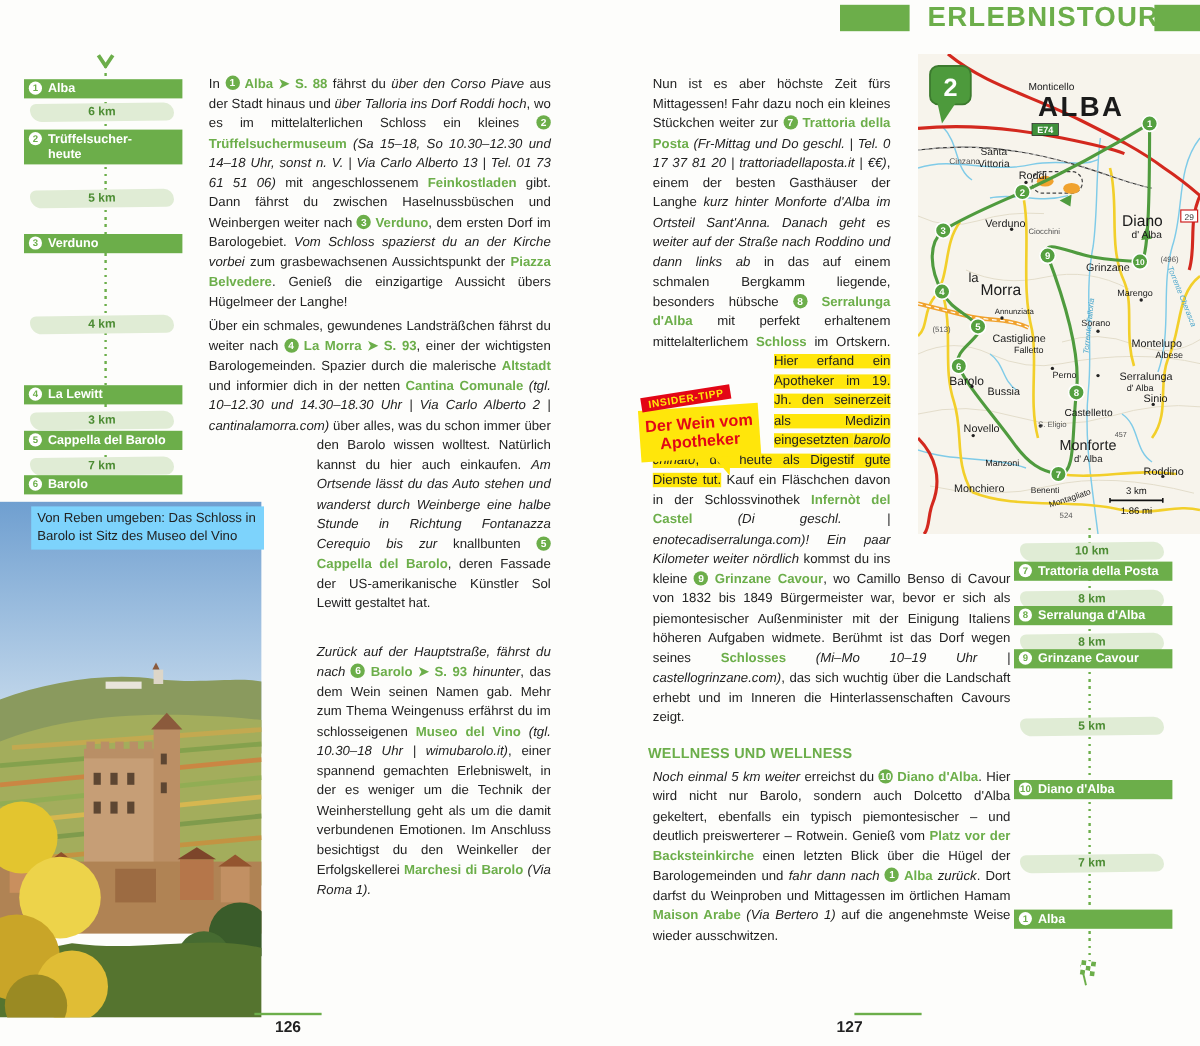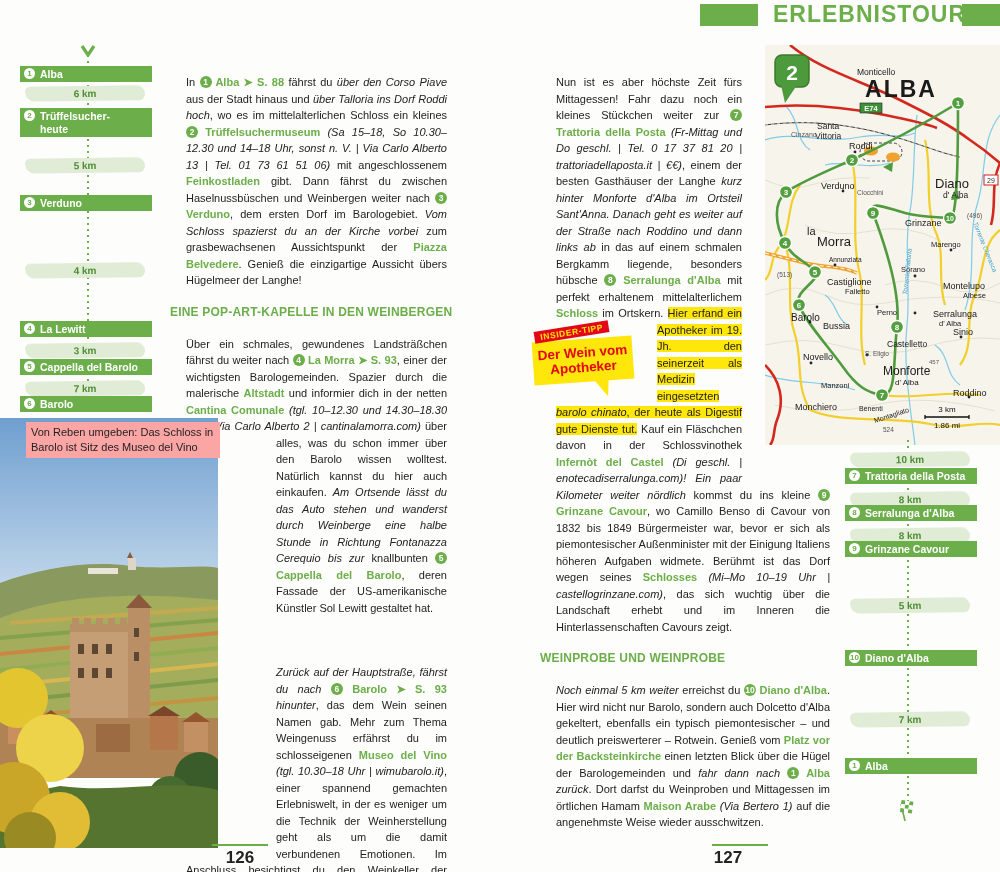--- a/index.html
+++ b/index.html
@@ -21,21 +21,21 @@
   .chip{position:absolute;left:0;width:132px;background:var(--green);color:#fff;
     display:flex;align-items:flex-start;gap:5px;padding:1px 4px;min-height:15px;}
   .chip-label{font-weight:bold;font-size:10.5px;line-height:13px;white-space:pre-line;padding-top:1px;}
   .chip-num{flex:0 0 auto;margin-top:1px;width:11px;height:11px;border-radius:50%;background:#fff;
     color:var(--green);font-size:8px;font-weight:bold;text-align:center;line-height:11px;}
   .dist{position:absolute;width:120px;height:15px;background:var(--wash);
     border-radius:8px 14px 10px 16px;display:flex;align-items:center;justify-content:center;
     color:var(--green-dk);font-weight:bold;font-size:10px;transform:rotate(-.7deg);}
   
   .col{position:absolute;font-size:11px;line-height:16.5px;text-align:justify;}
-  .col p{margin:16px;}
+  .col p{margin:4px;}
   .col h3{color:var(--green);font-size:12px;line-height:15px;margin:14px 0 4px 0;letter-spacing:.2px;}
   .r-i{font-style:italic;}
   .r-g{color:var(--green);font-weight:bold;}
   .r-hl{background:var(--hl);}
   .r-hil{background:var(--hl);font-style:italic;}
   .num{display:inline-block;background:var(--green);color:#fff;border-radius:7px;
     min-width:12px;height:12px;line-height:12px;font-size:8.5px;text-align:center;
     font-weight:bold;vertical-align:1px;padding:0 1px;}
   .r-photofloat{float:left;width:90px;height:420px;}
   .r-mapfloat{float:right;width:104px;height:414px;}
@@ -45,25 +45,25 @@
   .tip-ribbon{position:absolute;left:534px;top:326px;background:var(--red);color:var(--hl);
     font-weight:bold;font-size:8.5px;letter-spacing:.6px;padding:1px 6px;transform:rotate(-9deg);z-index:6;}
   .tip-bubble{position:absolute;left:533px;top:339px;width:100px;background:var(--hl);
     color:var(--red);font-weight:bold;font-size:13.5px;line-height:15px;text-align:center;
     padding:6px 4px 7px 4px;transform:rotate(-4deg);white-space:pre-line;z-index:5;}
   .tip-tail{position:absolute;left:597px;top:379px;width:0;height:0;z-index:4;
     border-left:9px solid transparent;border-right:5px solid transparent;
     border-top:18px solid var(--hl);transform:rotate(-14deg);}
   
   .photo{position:absolute;left:0;top:418px;width:218px;height:430px;}
-  .caption{position:absolute;left:26px;top:422px;width:194px;background:#fca5a5;
+  .caption{position:absolute;left:26px;top:422px;width:194px;background:#7dd3fc;
     font-size:11px;line-height:15px;padding:3px 5px;z-index:3;}
   
   .pg-rule{position:absolute;width:56px;height:2px;background:var(--green);top:844px;}
-  .pg-num{position:absolute;top:848px;width:56px;text-align:center;font-weight:bold;font-size:17px;}
+  .pg-num{position:absolute;top:848px;width:56px;text-align:center;font-weight:bold;font-size:13px;}
   
   .map{position:absolute;left:765px;top:45px;width:235px;height:400px;}
   svg text{font-family:"Liberation Sans",sans-serif;}
 </style>
 </head>
 <body>
 
 <div id="page">
 
   <div class="hdr-bar" style="left:700px;top:4px;width:58px;"></div>
@@ -102,21 +102,20 @@
     </div>
     <div class="dist" style="left:5px;top:336px;">7 km</div>
     <div class="chip" style="top:351px;">
       <span class="chip-num">6</span>
       <span class="chip-label">Barolo</span>
     </div>
   </div>
 
   <div class="col" style="left:170px;top:58px;width:293px;">
     <p><span>In </span><span class="num">1</span><span class="r-g"> Alba ➤ S. 88</span><span> fährst du </span><span class="r-i">über den Corso Piave</span><span> aus der Stadt hinaus und </span><span class="r-i">über Talloria ins Dorf Roddi hoch</span><span>, wo es im mittelalterlichen Schloss ein kleines </span><span class="num">2</span><span class="r-g"> Trüffelsuchermuseum </span><span class="r-i">(Sa 15–18, So 10.30–12.30 und 14–18 Uhr, sonst n. V. | Via Carlo Alberto 13 | Tel. 01 73 61 51 06)</span><span> mit angeschlossenem </span><span class="r-g">Feinkostladen</span><span> gibt. Dann fährst du zwischen Haselnussbüschen und Weinbergen weiter nach </span><span class="num">3</span><span class="r-g"> Verduno</span><span>, dem ersten Dorf im Barologebiet. </span><span class="r-i">Vom Schloss spazierst du an der Kirche vorbei</span><span> zum grasbewachsenen Aussichtspunkt der </span><span class="r-g">Piazza Belvedere</span><span>. Genieß die einzigartige Aussicht übers Hügelmeer der Langhe!</span></p>
-    <h3>EINE POP-ART-KAPELLE IN DEN WEINBERGEN</h3>
     <p><span>Über ein schmales, gewundenes Landsträßchen fährst du weiter nach </span><span class="num">4</span><span class="r-g"> La Morra ➤ S. 93</span><span>, einer der wichtigsten Barologemeinden. Spazier durch die malerische </span><span class="r-g">Altstadt</span><span> und informier dich in der netten </span><span class="r-g">Cantina Comunale </span><span class="r-i">(tgl. 10–12.30 und 14.30–18.30 Uhr | Via Carlo Alberto 2 | cantinalamorra.com)</span><span> über alles, was du schon </span><span class="r-photofloat"></span><span>immer über den Barolo wissen wolltest. Natürlich kannst du hier auch einkaufen. </span><span class="r-i">Am Ortsende lässt du das Auto stehen und wanderst durch Weinberge eine halbe Stunde in Richtung Fontanazza Cerequio bis zur</span><span> knallbunten </span><span class="num">5</span><span class="r-g"> Cappella del Barolo</span><span>, deren Fassade der US-amerikanische Künstler Sol Lewitt gestaltet hat.</span></p>
     <div class="para-gap"></div>
     <p><span class="r-i">Zurück auf der Hauptstraße, fährst du nach </span><span class="num">6</span><span class="r-g"> Barolo ➤ S. 93</span><span class="r-i"> hinunter</span><span>, das dem Wein seinen Namen gab. Mehr zum Thema Weingenuss erfährst du im schlosseigenen </span><span class="r-g">Museo del Vino </span><span class="r-i">(tgl. 10.30–18 Uhr | wimubarolo.it)</span><span>, einer spannend gemachten Erlebniswelt, in der es weniger um die Technik der Weinherstellung geht als um die damit verbundenen Emotionen. Im Anschluss besichtigst du den Weinkeller der Erfolgskellerei </span><span class="r-g">Marchesi di Barolo </span><span class="r-i">(Via Roma 1).</span></p>
   </div>
 
   <div class="photo">
     <svg viewBox="0 0 218 430" width="218" height="430">
       <defs>
         <linearGradient id="sky" x1="0" y1="0" x2="0" y2="1">
           <stop offset="0" stop-color="#6f9fd0"></stop>
@@ -184,21 +183,21 @@
         <circle cx="60" cy="404" r="30" fill="#e0bd35"></circle>
         <circle cx="30" cy="420" r="26" fill="#9a8a23"></circle>
       </g>
     </svg>
   </div>
   <div class="caption">Von Reben umgeben: Das Schloss in Barolo ist Sitz des Museo del Vino</div>
 
   <div class="col" style="left:540px;top:58px;width:306px;">
     <div class="r-mapfloat"></div>
     <p><span>Nun ist es aber höchste Zeit fürs Mittagessen! Fahr dazu noch ein kleines Stückchen weiter zur </span><span class="num">7</span><span class="r-g"> Trattoria della Posta </span><span class="r-i">(Fr-Mittag und Do geschl. | Tel. 0 17 37 81 20 | trattoriadellaposta.it | €€)</span><span>, einem der besten Gasthäuser der Langhe </span><span class="r-i">kurz hinter Monforte d'Alba im Ortsteil Sant'Anna. Danach geht es weiter auf der Straße nach Roddino und dann links ab</span><span> in das auf einem schmalen Bergkamm liegende, besonders hübsche </span><span class="num">8</span><span class="r-g"> Serralunga d'Alba</span><span> mit perfekt erhaltenem mittelalterlichem </span><span class="r-g">Schloss</span><span> im Ortskern. </span><span class="r-tipfloat"></span><span class="r-hl">Hier erfand ein Apotheker im 19. Jh. den seinerzeit als Medizin eingesetzten </span><span class="r-hil">barolo chinato</span><span class="r-hl">, der heute als Digestif gute Dienste tut.</span><span> Kauf ein Fläschchen davon in der Schlossvinothek </span><span class="r-g">Infernòt del Castel </span><span class="r-i">(Di geschl. | enotecadiserralunga.com)! </span><span class="r-i">Ein paar Kilometer weiter nördlich</span><span> kommst du ins kleine </span><span class="num">9</span><span class="r-g"> Grinzane Cavour</span><span>, wo Camillo Benso di Cavour von 1832 bis 1849 Bürgermeister war, bevor er sich als piemontesischer Außenminister mit der Einigung Italiens höheren Aufgaben widmete. Berühmt ist das Dorf wegen seines </span><span class="r-g">Schlosses </span><span class="r-i">(Mi–Mo 10–19 Uhr | castellogrinzane.com)</span><span>, das sich wuchtig über die Landschaft erhebt und im Inneren die Hinterlassenschaften Cavours zeigt.</span></p>
-    <h3>WEINPROBE UND WEINPROBE</h3>
+    <h3>WELLNESS UND WELLNESS</h3>
     <p><span class="r-i">Noch einmal 5 km weiter</span><span> erreichst du </span><span class="num">10</span><span class="r-g"> Diano d'Alba</span><span>. Hier wird nicht nur Barolo, sondern auch Dolcetto d'Alba gekeltert, ebenfalls ein typisch piemontesischer – und deutlich preiswerterer – Rotwein. Genieß vom </span><span class="r-g">Platz vor der Backsteinkirche</span><span> einen letzten Blick über die Hügel der Barologemeinden und </span><span class="r-i">fahr dann nach </span><span class="num">1</span><span class="r-g"> Alba </span><span class="r-i">zurück</span><span>. Dort darfst du Weinproben und Mittagessen im örtlichen Hamam </span><span class="r-g">Maison Arabe </span><span class="r-i">(Via Bertero 1)</span><span> auf die angenehmste Weise wieder ausschwitzen.</span></p>
   </div>
 
   <div class="tip-tail"></div>
   <div class="tip-ribbon">INSIDER-TIPP</div>
   <div class="tip-bubble">Der Wein vom
 Apotheker</div>
 
   <div class="map">
     <svg viewBox="0 0 235 400" width="235" height="400">
@@ -392,15 +391,15 @@
           <rect x="4" y="6" width="4" height="4" fill="#fff"></rect>
         <rect x="12" y="6" width="4" height="4" fill="#fff"></rect>
           <rect x="8" y="10" width="4" height="4" fill="#fff"></rect>
       </g>
     </svg>
   </div>
 
   <div class="pg-rule" style="left:212px;"></div>
   <div class="pg-num" style="left:212px;">126</div>
   <div class="pg-rule" style="left:712px;"></div>
-  <div class="pg-num" style="left:700px;">127</div>
+  <div class="pg-num" style="left:680px;">127</div>
 
 </div>
 
 </body></html>

